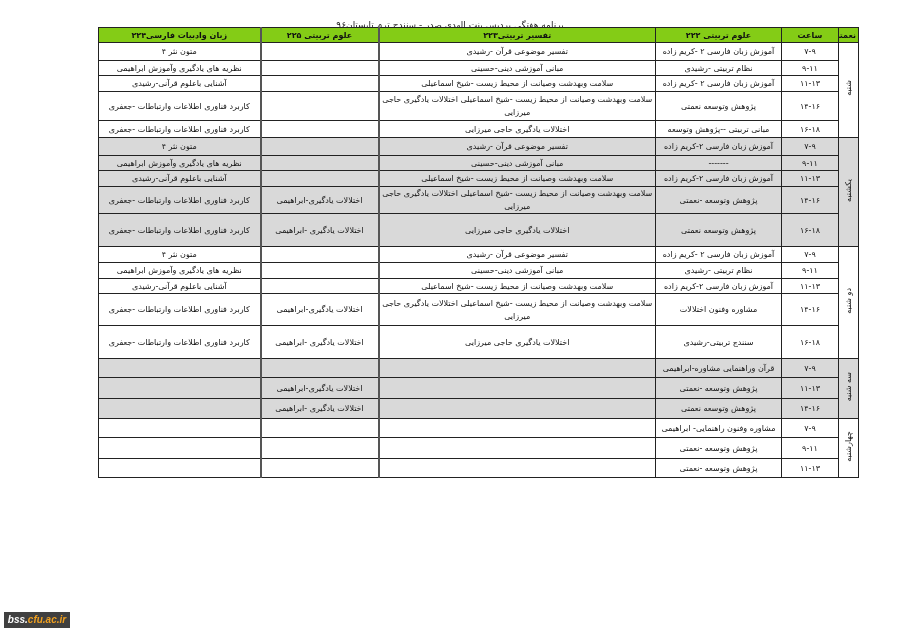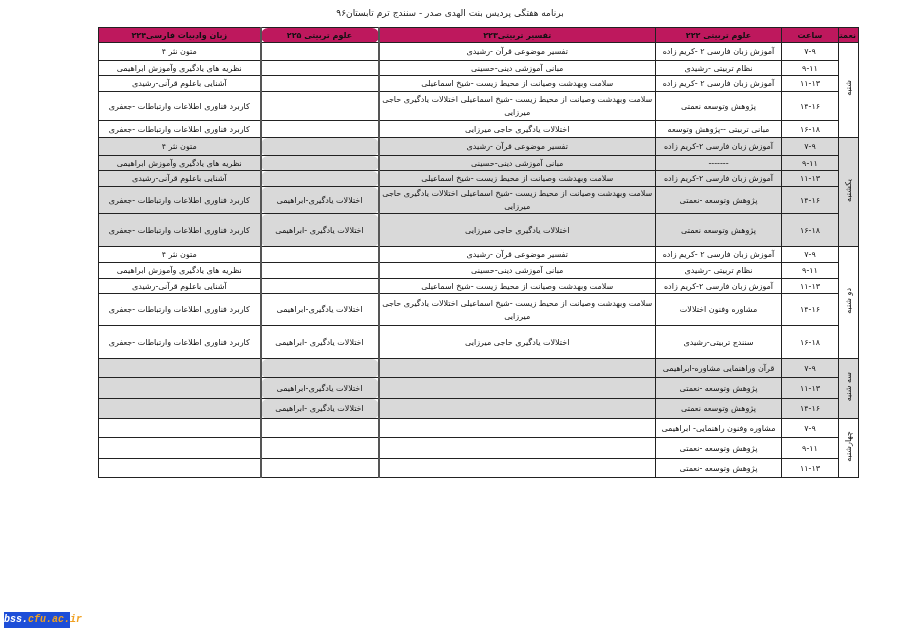--- a/index.html
+++ b/index.html
@@ -1,43 +1,43 @@
 <!DOCTYPE html>
 <html><head>
 <meta charset="utf-8">
 <style>
   html, body { margin:0; padding:0; }
   body {
     width:900px; height:636px; background:#ffffff; position:relative; overflow:hidden;
     font-family: "DejaVu Sans", sans-serif; color:#111;
   }
   .title {
-    position:absolute; top:8px; left:300px; width:300px; text-align:center;
+    position:absolute; top:20px; left:300px; width:300px; text-align:center;
     font-size:9px; direction:rtl; color:#222;
   }
   table.sched {
     position:absolute; left:98px; top:27px;
     border-collapse:collapse; direction:rtl; table-layout:fixed;
     width:760px;
   }
   table.sched td, table.sched th {
     border:1px solid #222; font-size:8px; text-align:center; vertical-align:middle;
     padding:0 2px; font-weight:normal; line-height:13px; overflow:hidden;
   }
-  table.sched th { background:#be185d; font-weight:bold; height:14px; }
+  table.sched th { background:#84cc16; font-weight:bold; height:14px; }
   .gray td { background:#d9d9d9; }
   td.day { font-weight:bold; }
   td.day span { display:inline-block; writing-mode:vertical-rl; transform:rotate(180deg); white-space:nowrap; font-size:8px; }
   td.time { font-weight:bold; }
-  .bthick-r { border-right:2px solid #555 !important;border-radius:7px; }
+  .bthick-r { border-right:2px solid #555 !important; }
   .bthick-l { border-left:2px solid #555 !important; }
   .watermark {
-    position:absolute; left:4px; top:612px; width:66px; height:16px; background:#1d4ed8;
+    position:absolute; left:4px; top:612px; width:66px; height:16px; background:#404040;
     color:#fff; font-size:10px; font-weight:bold; font-style:italic; line-height:16px; text-align:center;
-    font-family:Liberation Mono, monospace;
+    font-family:Liberation Sans, sans-serif;
   }
   .watermark .dom { color:#f0a020; }
 </style>
 </head>
 <body>
 
 <div class="title">برنامه هفتگی پردیس بنت الهدی صدر - سنندج ترم تابستان۹۶</div>
 
 <table class="sched">
   <colgroup>

